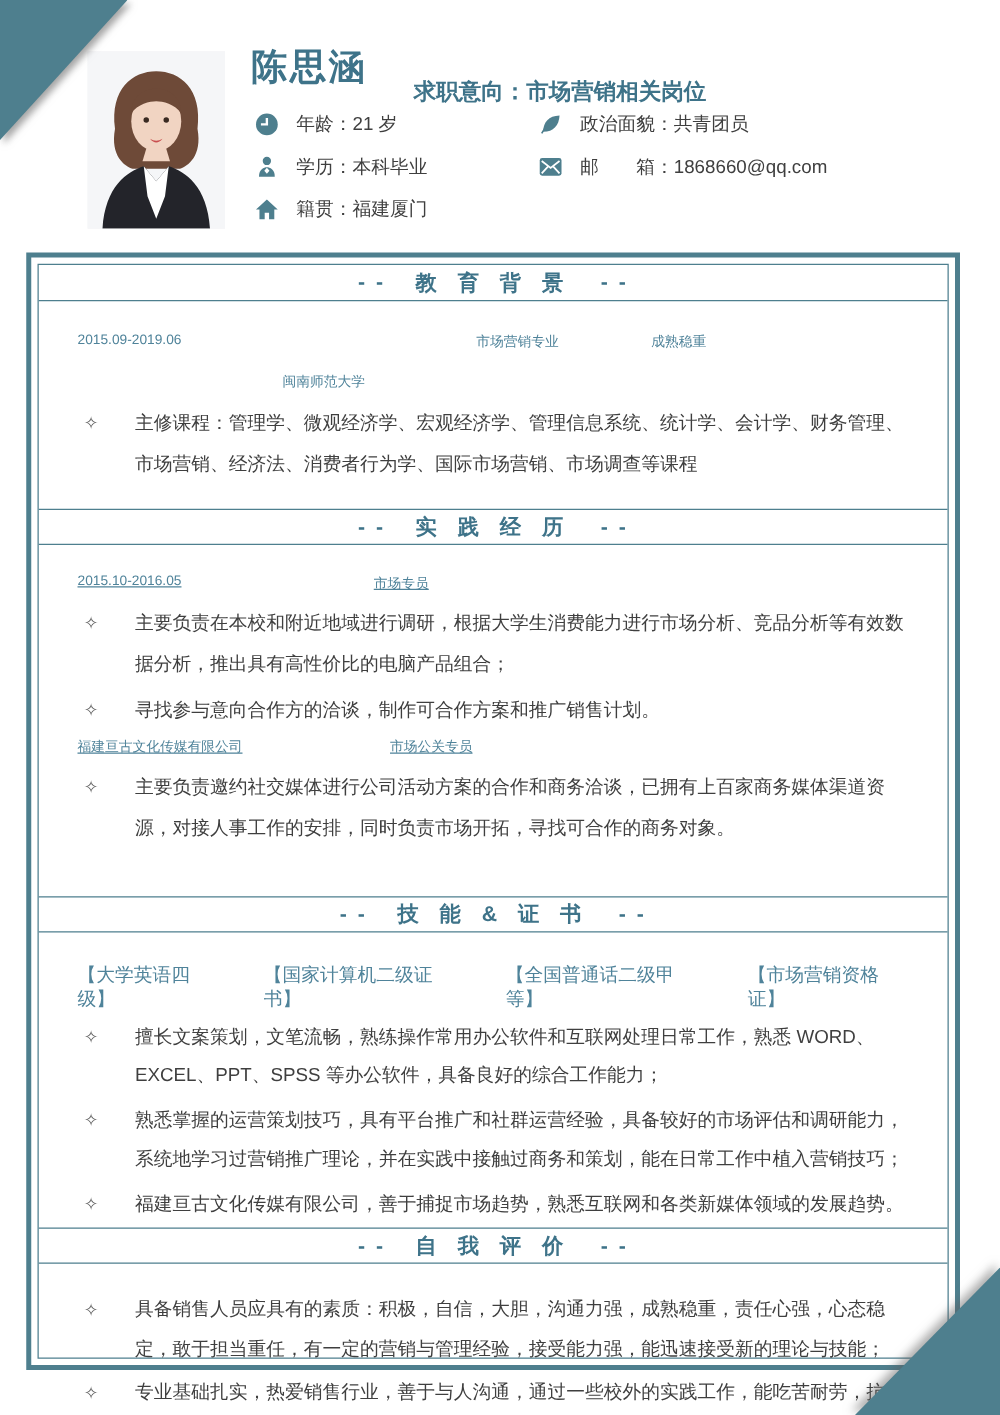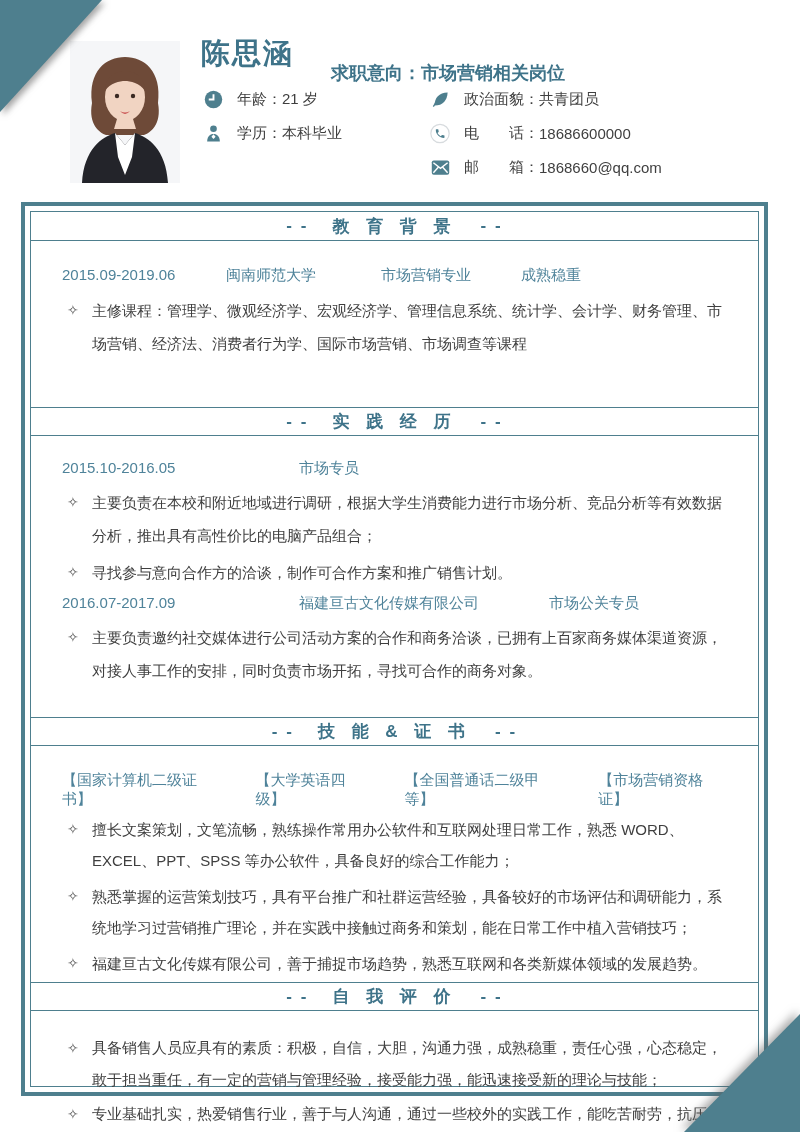--- a/index.html
+++ b/index.html
@@ -38,30 +38,30 @@
   .sec-title { letter-spacing:6px; }
   .sec-dash { letter-spacing:2px; font-weight:bold; }
   .section + .section .sec-header { border-top:1.5px solid #4e7f8e; }
 
   .sec-body { flex:none; padding:0 26px 0 31px; font-size:15px; }
   .sec-body.edu { height:141px; }
   .sec-body.exp { height:258px; }
   .sec-body.skill { height:211px; }
   .sec-body.eval { flex:1; }
 
-  .accent-row { display:flex; color:#4f839a; font-size:15px; }
+  .accent-row { display:flex; color:#4f839a; font-size:11px; }
   .edu-row { margin-top:25px; }
-  .edu-row .c1 { width:164px; } .edu-row .c2 { width:155px; } .edu-row .c3 { width:140px;font-family:Liberation Mono, monospace; }
+  .edu-row .c1 { width:164px; } .edu-row .c2 { width:155px;margin-top:32px; } .edu-row .c3 { width:140px;font-family:Liberation Mono, monospace; }
 
   .bullet-row { display:flex; align-items:flex-start; }
   .bullet-glyph { flex:none; width:30px; padding-left:5px; color:#5a5a5a; font-size:14px; line-height:33px; }
-  .bullet-text { flex:1; color:#3f3f3f; line-height:33px; }
+  .bullet-text { flex:1; color:#3f3f3f; line-height:33px;margin-left:16px; }
   .edu .bullet-row { margin-top:9px; }
 
-  .exp-head { margin-top:23px; }
+  .exp-head { margin-top:23px;text-decoration:underline; }
   .exp-head .c1 { width:237px; } .exp-head .c2 { width:250px; }
   .exp .bullet-row { margin-top:4px; }
   .exp-head + .bullet-row { margin-top:8px; }
 
   .cert-row { display:flex; gap:30px; margin-top:25px; color:#4f839a; }
   .skill .bullet-row { margin-top:5px; }
   .skill .bullet-row .bullet-text, .skill .bullet-glyph { line-height:31px; }
   .skill .bullet-row:first-of-type { margin-top:10px; }
 
   .eval .bullet-row { margin-top:2px; }
@@ -113,44 +113,41 @@
       <span class="ic">
         <svg width="19" height="19" viewBox="0 0 24 24">
             <circle cx="12" cy="6" r="4.2" fill="#4e7f8e"></circle>
             <path d="M4 22 C4 14.5 9 12.5 12 12.5 C15 12.5 20 14.5 20 22 Z" fill="#4e7f8e"></path>
             <path d="M12 13 L9.4 16 L12 19 L14.6 16 Z" fill="#fff"></path>
           </svg>
       </span>
       <span class="lbl">学历：</span>
       <span class="val">本科毕业</span>
     </div>
+    <div class="info-item">
+      <span class="ic">
+        <svg width="19" height="19" viewBox="0 0 24 24">
+            <path d="M12 2 L23 12 H19.5 V22 H14.2 V15.5 H9.8 V22 H4.5 V12 H1 Z" fill="#4e7f8e"></path>
+          </svg>
+      </span>
+      <span class="lbl">籍贯：</span>
+      <span class="val">福建厦门</span>
+    </div>
   </div>
 
   <div class="info-col right">
     <div class="info-item">
       <span class="ic">
         <svg width="19" height="19" viewBox="0 0 24 24">
             <path d="M21 3 C10 3.5 4.5 9.5 4.5 19.5 C15 19.5 20.5 13 21 3 Z" fill="#4e7f8e"></path>
             <path d="M3 21 C6 15 11 9.5 18 6" stroke="#4e7f8e" stroke-width="1.6" fill="none"></path>
           </svg>
       </span>
       <span class="lbl">政治面貌：</span>
       <span class="val">共青团员</span>
-    </div>
-    <div class="info-item">
-      <span class="ic">
-        <svg width="21" height="21" viewBox="0 0 24 24">
-            <circle cx="12" cy="12" r="11" fill="none" stroke="#d7dbde" stroke-width="1.4"></circle>
-            <g transform="translate(5.2 5.2) scale(0.58)">
-              <path d="M6.62 10.79c1.44 2.83 3.76 5.14 6.59 6.59l2.2-2.2c.27-.27.67-.36 1.02-.24 1.12.37 2.33.57 3.57.57.55 0 1 .45 1 1V20c0 .55-.45 1-1 1-9.39 0-17-7.61-17-17 0-.55.45-1 1-1h3.5c.55 0 1 .45 1 1 0 1.25.2 2.45.57 3.57.11.35.03.74-.25 1.02l-2.2 2.2z" fill="#4e7f8e"></path>
-            </g>
-          </svg>
-      </span>
-      <span class="lbl">电　　话：</span>
-      <span class="val">18686600000</span>
     </div>
     <div class="info-item">
       <span class="ic">
         <svg width="19" height="19" viewBox="0 0 24 24">
             <rect x="1" y="3" width="22" height="18" rx="2.5" fill="#4e7f8e"></rect>
             <path d="M3 6 L12 13 L21 6" stroke="#fff" stroke-width="1.8" fill="none"></path>
             <path d="M3 18.5 L9.5 11.5 M21 18.5 L14.5 11.5" stroke="#fff" stroke-width="1.8"></path>
           </svg>
       </span>
       <span class="lbl">邮　　箱：</span>
@@ -194,41 +191,40 @@
           </div>
           <div class="bullet-row">
             <span class="bullet-glyph">✧</span>
             <span class="bullet-text">主要负责在本校和附近地域进行调研，根据大学生消费能力进行市场分析、竞品分析等有效数据分析，推出具有高性价比的电脑产品组合；</span>
           </div>
           <div class="bullet-row">
             <span class="bullet-glyph">✧</span>
             <span class="bullet-text">寻找参与意向合作方的洽谈，制作可合作方案和推广销售计划。</span>
           </div>
           <div class="accent-row exp-head second" style="margin-top:5px;">
-            <span class="c1">2016.07-2017.09</span>
             <span class="c2">福建亘古文化传媒有限公司</span>
             <span class="c3">市场公关专员</span>
           </div>
           <div class="bullet-row">
             <span class="bullet-glyph">✧</span>
             <span class="bullet-text">主要负责邀约社交媒体进行公司活动方案的合作和商务洽谈，已拥有上百家商务媒体渠道资源，对接人事工作的安排，同时负责市场开拓，寻找可合作的商务对象。</span>
           </div>
         </div>
       </div>
 
       <div class="section">
         <div class="sec-header">
           <span class="sec-dash">- -</span>
           <span class="sec-title">技 能 &amp; 证 书</span>
           <span class="sec-dash">- -</span>
         </div>
         <div class="sec-body skill">
           <div class="cert-row">
+            <span>【大学英语四级】</span>
             <span>【国家计算机二级证书】</span>
-            <span>【大学英语四级】</span>
             <span>【全国普通话二级甲等】</span>
             <span>【市场营销资格证】</span>
           </div>
           <div class="bullet-row">
             <span class="bullet-glyph">✧</span>
             <span class="bullet-text">擅长文案策划，文笔流畅，熟练操作常用办公软件和互联网处理日常工作，熟悉 WORD、EXCEL、PPT、SPSS 等办公软件，具备良好的综合工作能力；</span>
           </div>
           <div class="bullet-row">
             <span class="bullet-glyph">✧</span>
             <span class="bullet-text">熟悉掌握的运营策划技巧，具有平台推广和社群运营经验，具备较好的市场评估和调研能力，系统地学习过营销推广理论，并在实践中接触过商务和策划，能在日常工作中植入营销技巧；</span>

